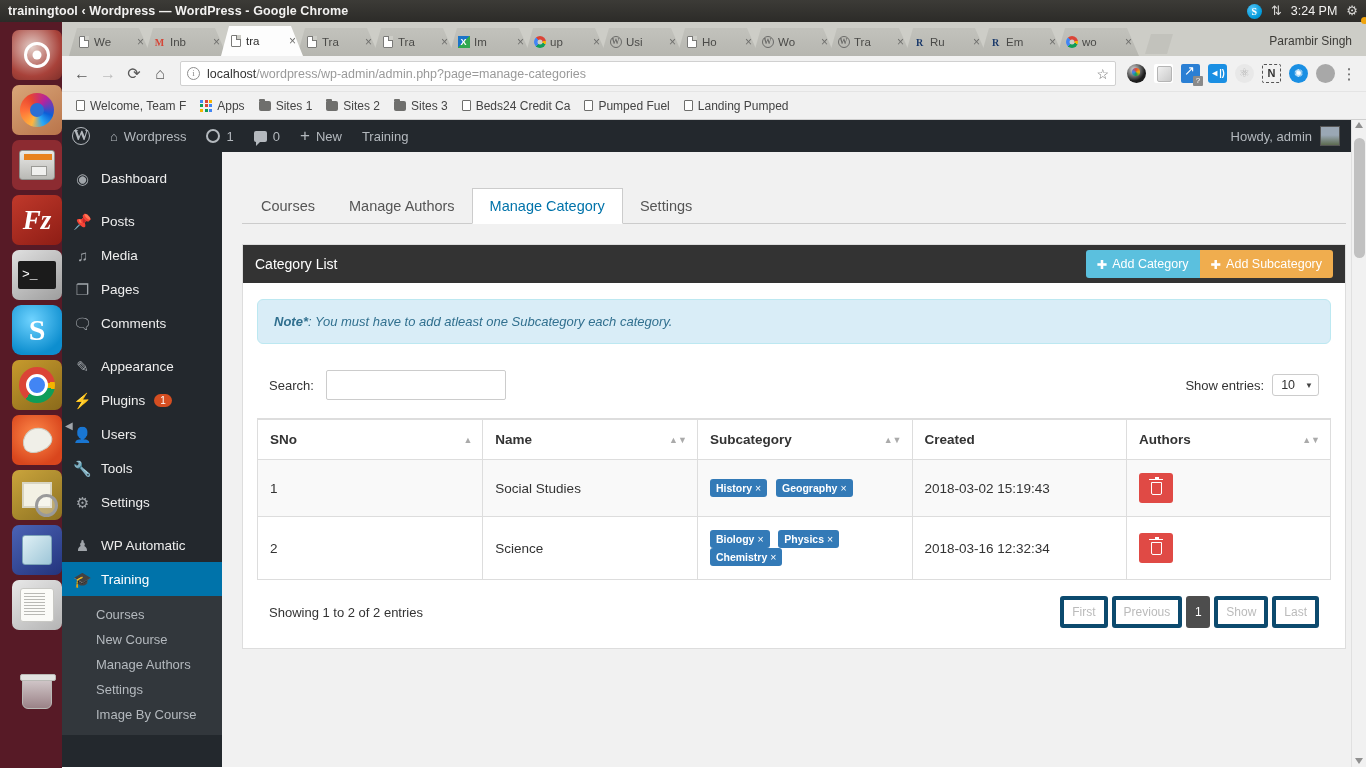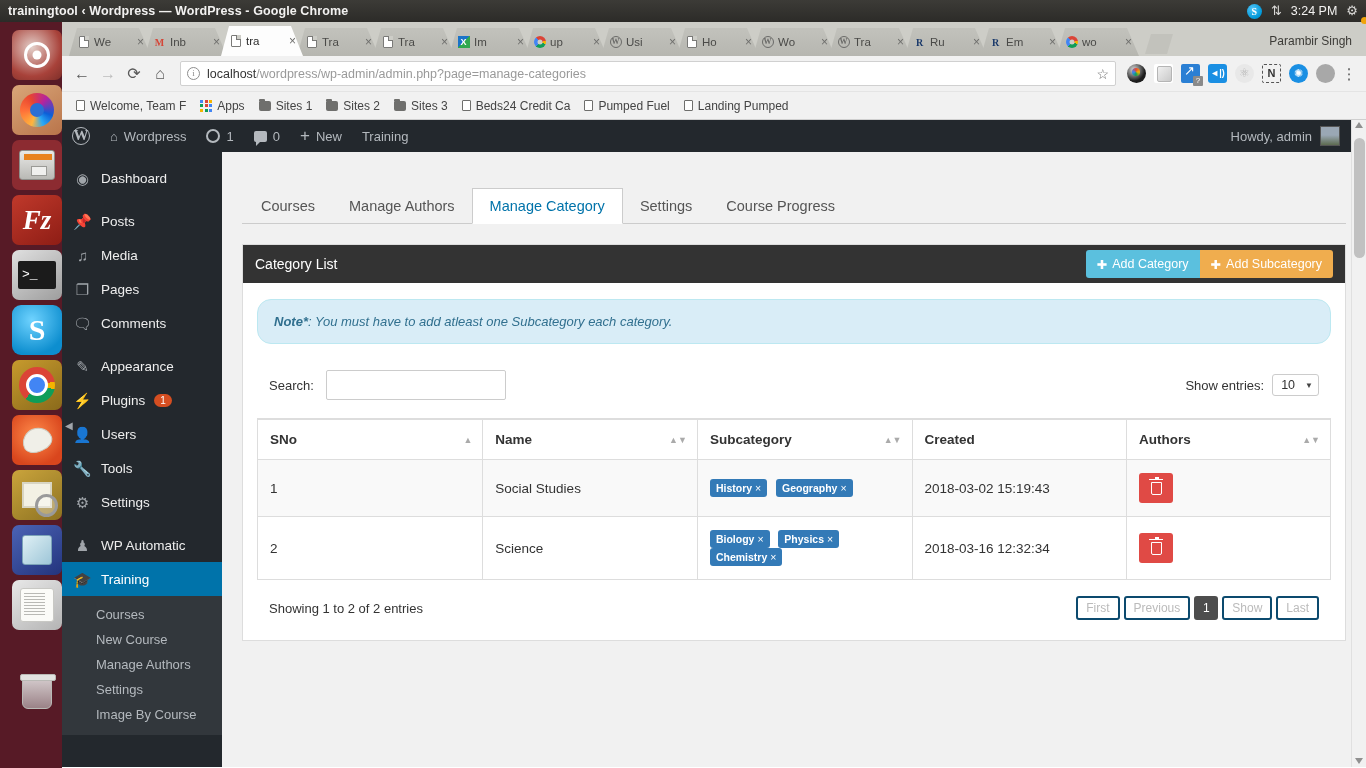--- a/index.html
+++ b/index.html
@@ -218,21 +218,21 @@
   .panel-head { background: #333333; color: #fff; height: 38px; display: flex;
     align-items: center; padding: 0 12px; font-size: 14px; }
   .panel-head .ttl { font-weight: normal; }
   .panel-head .btns { margin-left: auto; display: flex; gap: 0; }
   .btn { height: 28px; display: flex; align-items: center; gap: 5px; padding: 0 11px;
     font-size: 12.5px; color: #fff; border-radius: 3px; }
   .btn-info { background: #5bc0de; border-radius: 3px 0 0 3px; }
   .btn-warn { background: #f0ad4e; border-radius: 0 3px 3px 0; }
   .panel-body { padding: 16px 14px 12px 14px; }
   .note {
-    background: #d9edf7; border: 1px solid #bce8f1; border-radius: 14px;
+    background: #d9edf7; border: 1px solid #bce8f1; border-radius: 6px;
     color: #31708f; font-style: italic; font-size: 13px; padding: 14px 16px;
   }
   .note b { font-style: italic; font-weight: bold; }
 
   .dt-top { display: flex; align-items: center; margin-top: 26px; padding: 0 12px; }
   .dt-top label { font-size: 13px; color: #333; margin-right: 12px; }
   .dt-search { width: 180px; height: 30px; border: 1px solid #ccc; border-radius: 2px; background:#fff;}
   .dt-show { margin-left: auto; display: flex; align-items: center; gap: 8px; font-size: 13px; color: #333; }
   .dt-select { border: 1px solid #ccc; background:#fff; border-radius: 3px; padding: 3px 5px 3px 8px;
     font-size: 12.5px; color: #333; display:flex; align-items:center; gap:10px; min-width:44px;}
@@ -249,21 +249,21 @@
     font-weight: bold; padding: 3px 6px; border-radius: 3px; margin-right: 5px; }
   .tag .x { font-weight: normal; margin-left: 3px; }
   .del-btn { width: 34px; height: 30px; background: #e04a45; border-radius: 3px;
     display:flex; align-items:center; justify-content:center; color:#fff; font-size:14px; }
   .trashglyph { width:11px;height:13px;border:1.4px solid #fff;border-radius:0 0 2px 2px;position:relative;}
   .trashglyph::before{content:"";position:absolute;left:-2.5px;top:-4px;width:14px;height:1.6px;background:#fff;}
   .trashglyph::after{content:"";position:absolute;left:3px;top:-6px;width:4px;height:2px;background:#fff;}
 
   .dt-bottom { display: flex; align-items: center; padding: 16px 12px 8px 12px; font-size: 13px; color: #333; }
   .pager { margin-left: auto; display: flex; gap: 4px; }
-  .pg { min-width: 34px; height: 24px; border: 2px solid #0c4a6e; border-radius: 3px;
+  .pg { min-width: 34px; height: 32px; border: 4px solid #0c4a6e; border-radius: 3px;
     display:flex; align-items:center; justify-content:center; font-size:12px; color:#bbb; padding:0 8px;}
   .pg.cur { background: #4d4d4d; color: #fff; border-color: #4d4d4d; min-width: 24px; padding:0; }
 
   
   #scrollbar { position: absolute; right: 0; top: 0; width: 15px; height: 647px; background:#f1f1f1; border-left:1px solid #e0e0e0;}
   #scrollbar .thumb { position:absolute; top: 18px; left:2px; width:11px; height:120px; background:#c1c1c1; border-radius:6px;}
   #scrollbar .arrow { position:absolute; top:2px; left:3px; width:0;height:0;
     border-left:4px solid transparent;border-right:4px solid transparent;border-bottom:6px solid #909090;}
   #scrollbar .arrow.down { top:auto; bottom:3px; border-bottom:none; border-top:6px solid #909090;}
 </style>
@@ -581,21 +581,20 @@
       </div>
 
       <div id="wpcontent">
 
 
         <div class="nav-tabs">
           <div class="ntab">Courses</div>
           <div class="ntab">Manage Authors</div>
           <div class="ntab active">Manage Category</div>
           <div class="ntab">Settings</div>
-          <div class="ntab">Course Progress</div>
         </div>
 
         <div class="panel">
           <div class="panel-head">
             <span class="ttl">Category List</span>
             <span class="btns">
               <span class="btn btn-info">
                 <span>✚</span>
                 <span>Add Category</span>
               </span>

